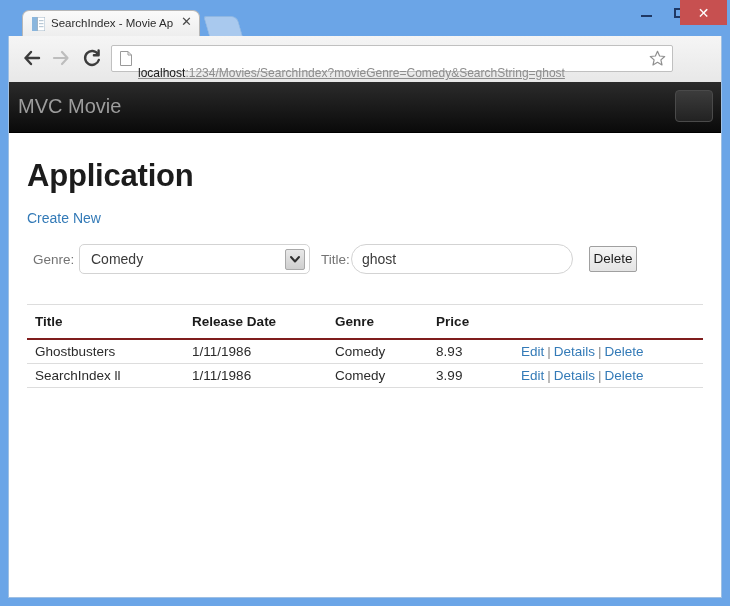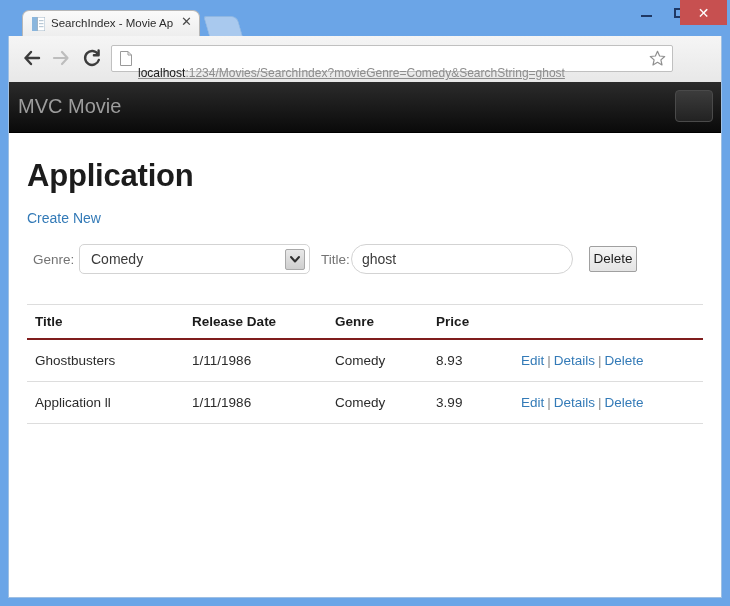--- a/index.html
+++ b/index.html
@@ -330,21 +330,21 @@
   }
   #movies-table th {
     text-align: left;
     font-weight: bold;
     color: #1c1c1c;
     padding: 9px 8px;
     border-top: 1px solid #dddddd;
     border-bottom: 2px solid #7f1d1d;
   }
   #movies-table td {
-    padding: 13px 8px;
+    padding: 4px 8px;
     color: #2b2b2b;
     border-bottom: 1px solid #dddddd;
   }
   #movies-table tbody tr:first-child td { border-top: none; }
   .col-title { width: 160px; }
   .col-date { width: 148px; }
   .col-genre { width: 96px; }
   .col-price { width: 80px; }
   .col-actions { width: 190px; }
   .row-link {
@@ -508,21 +508,21 @@
           <tr>
             <td>Ghostbusters</td>
             <td>1/11/1986</td>
             <td>Comedy</td>
             <td>8.93</td>
             <td>
               <a class="row-link" href="#">Edit</a><span class="sep">|</span><a class="row-link" href="#">Details</a><span class="sep">|</span><a class="row-link" href="#">Delete</a>
             </td>
           </tr>
           <tr>
-            <td>Application ll</td>
+            <td>SearchIndex ll</td>
             <td>1/11/1986</td>
             <td>Comedy</td>
             <td>3.99</td>
             <td>
               <a class="row-link" href="#">Edit</a><span class="sep">|</span><a class="row-link" href="#">Details</a><span class="sep">|</span><a class="row-link" href="#">Delete</a>
             </td>
           </tr>
         </tbody>
       </table>
 

